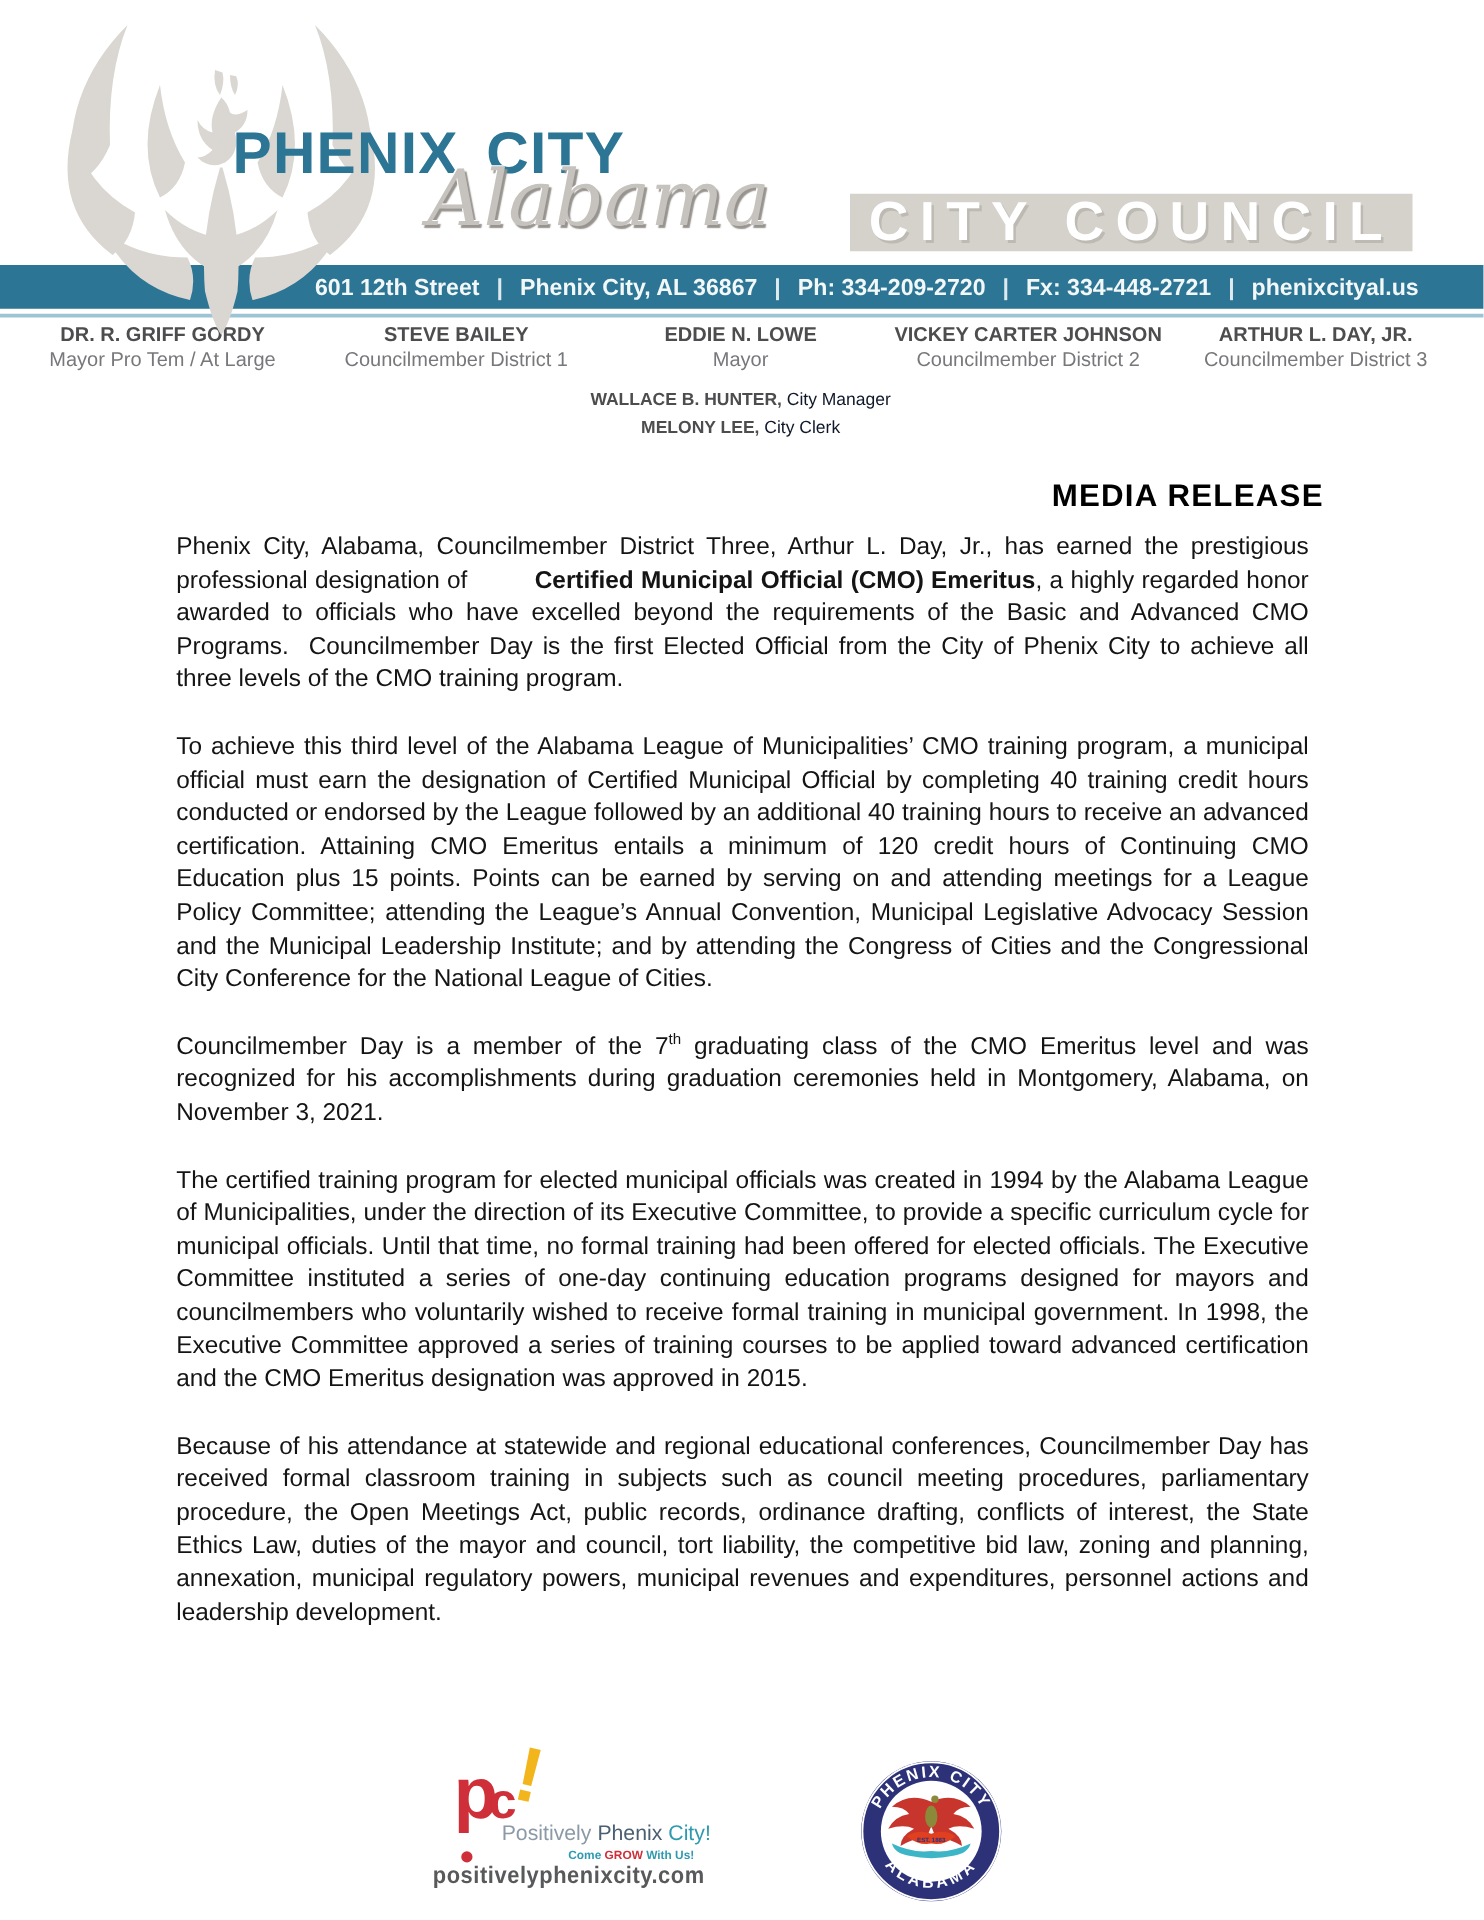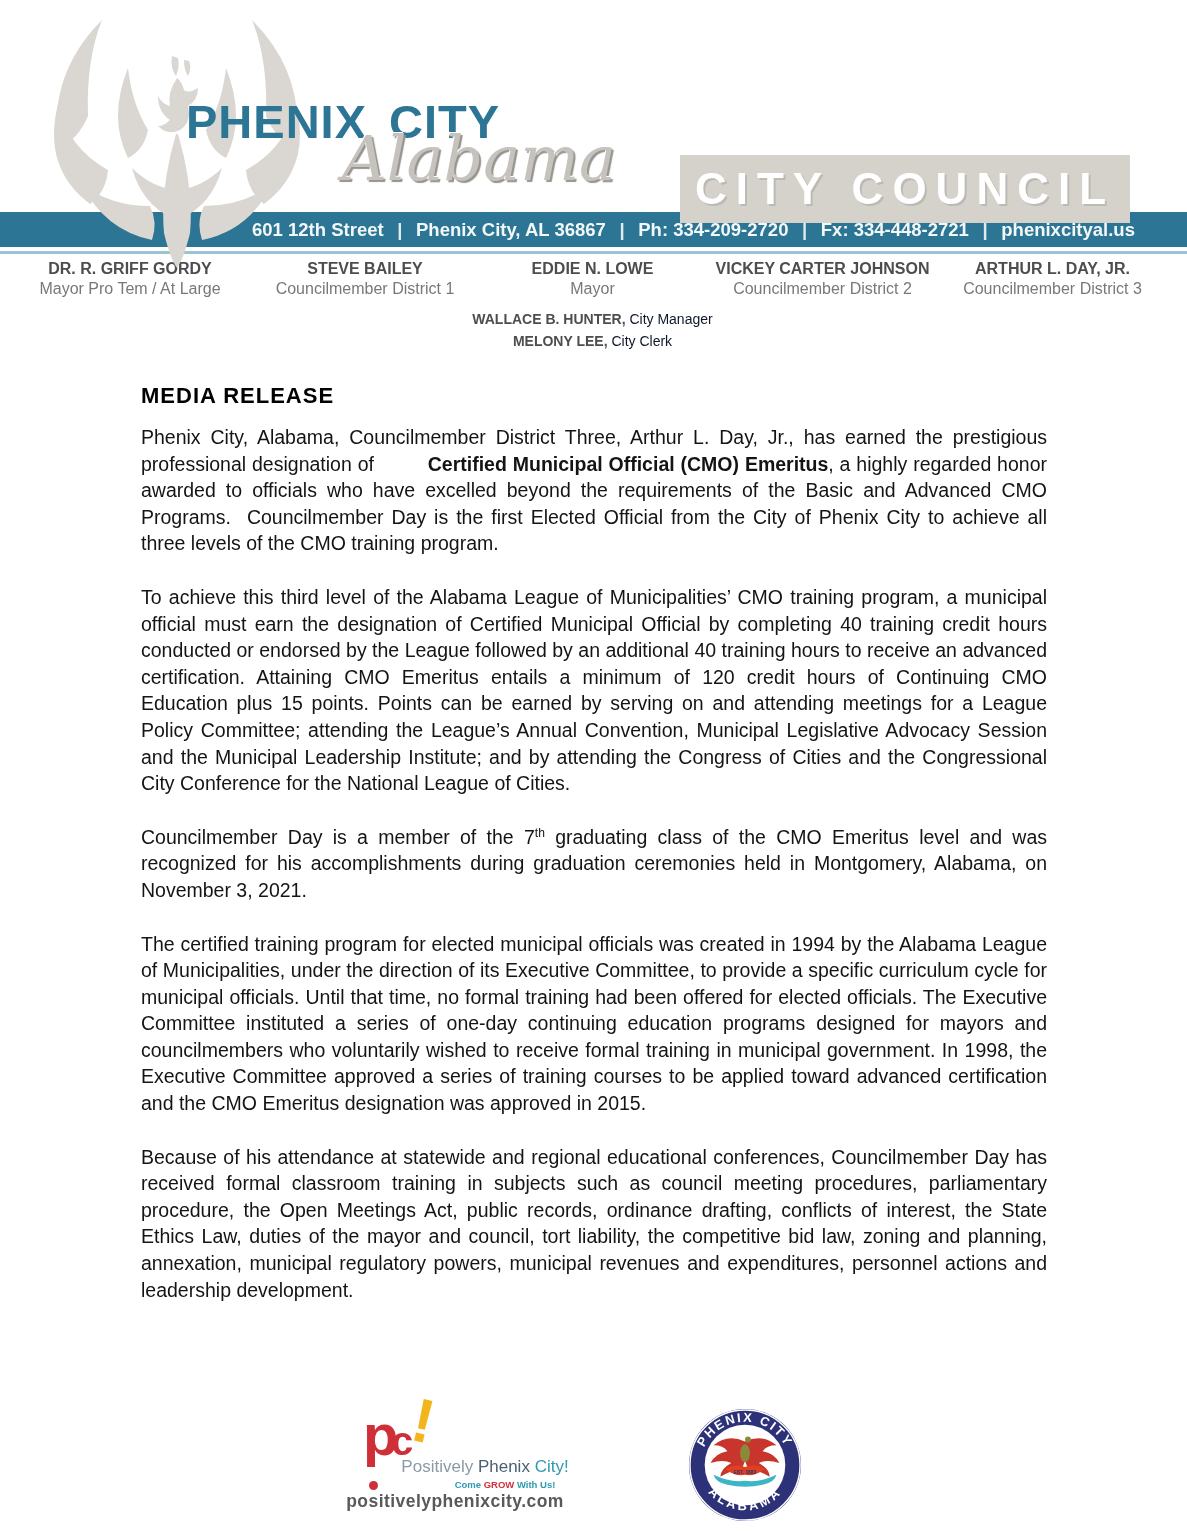--- a/index.html
+++ b/index.html
@@ -13,21 +13,21 @@
     position:absolute;left:186px;top:94px;z-index:3;
     font-size:47px;font-weight:bold;letter-spacing:1px;word-spacing:8px;
     color:var(--teal-bar,#2d7594);
   }
   .wordmark-state{
     position:absolute;left:342px;top:122px;z-index:4;
     font-family:"DejaVu Serif",serif;font-style:italic;font-size:62px;
     color:#c6c3be;text-shadow:-1px -1px 0 #ffffff,2px 2px 1px #97948f;
   }
   .council-banner{
-    position:absolute;left:680px;top:155px;width:450px;height:68px;z-index:1;
+    position:absolute;left:680px;top:155px;width:450px;height:46px;z-index:1;
     background:var(--banner-bg,#d5d1cb);
     display:flex;align-items:center;justify-content:center;
     font-size:44px;font-weight:bold;letter-spacing:9px;color:#ffffff;
     text-shadow:2px 2px 0 #bdbab4;white-space:nowrap;
   }
   .contact-bar{
     position:absolute;left:0;top:212px;width:100%;height:35px;z-index:1;
     background:var(--teal-bar,#2d7594);
     display:flex;align-items:center;
     color:#f2f7f8;font-size:18.5px;font-weight:bold;
@@ -46,22 +46,22 @@
   .o3{left:480px;width:225px;}
   .o4{left:705px;width:235px;}
   .o5{left:935px;width:235px;}
   .staff{position:absolute;top:308px;left:430px;width:325px;text-align:center;}
   .staff-line{font-size:14px;line-height:22px;}
   .staff-line .s-name{font-weight:bold;color:var(--name-dark,#4d4d4f);}
   .staff-line .s-title{color:#0f172a;}
 
   
   .release-title{
-    position:absolute;top:383px;left:141px;width:906px;text-align:left;
-    font-size:22px;font-weight:bold;letter-spacing:1px;color:#000000;
+    position:absolute;top:383px;left:153px;width:906px;text-align:right;
+    font-size:25px;font-weight:bold;letter-spacing:1px;color:#000000;
   }
   .content{position:absolute;top:424px;left:141px;width:906px;}
   .release-date{font-size:19.5px;margin:0 0 29px 0;}
   .content p.body-par{
     font-size:19.5px;line-height:26.6px;text-align:justify;margin:0 0 27px 0;
   }
   .content p.body-par .b{font-weight:bold;margin-left:48px;}
   .content p.body-par sup{font-size:62%;line-height:0;}
 
   

